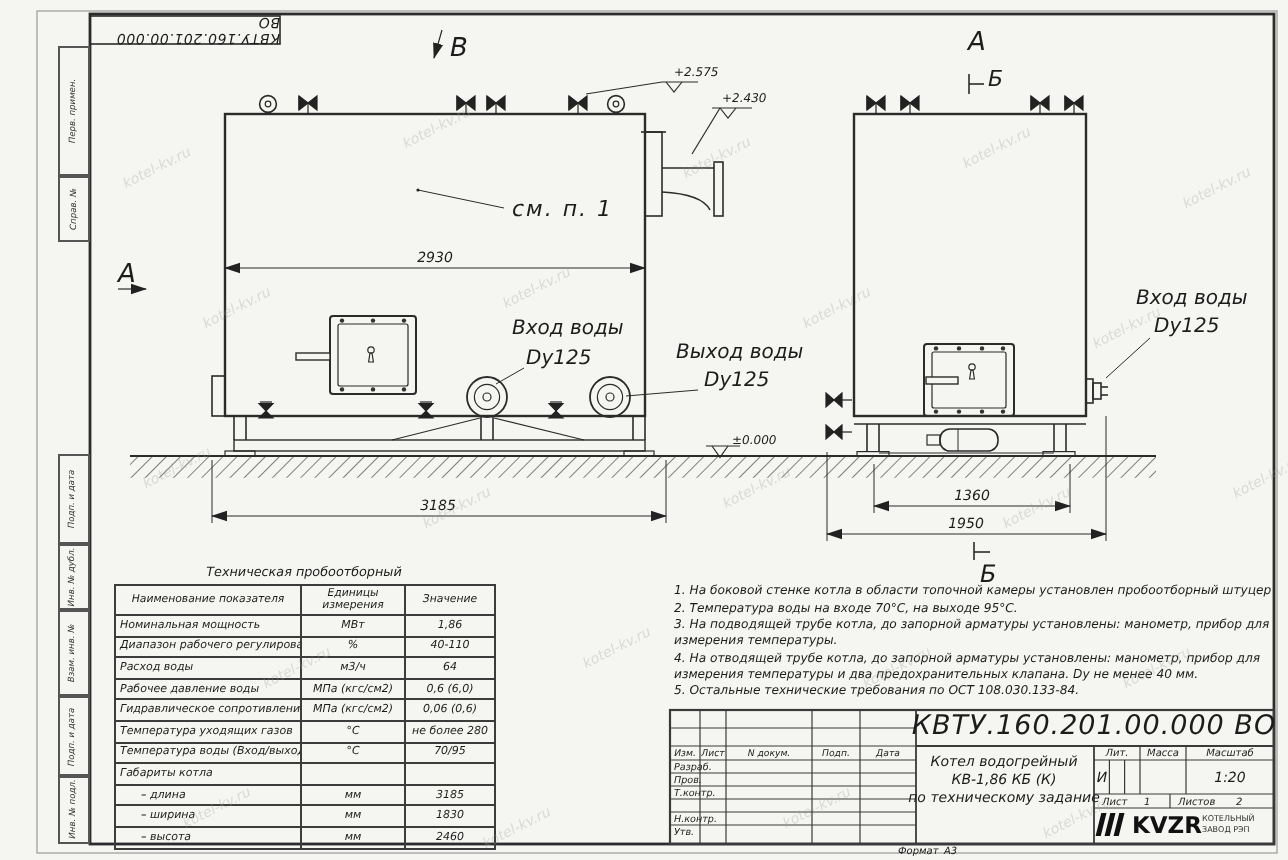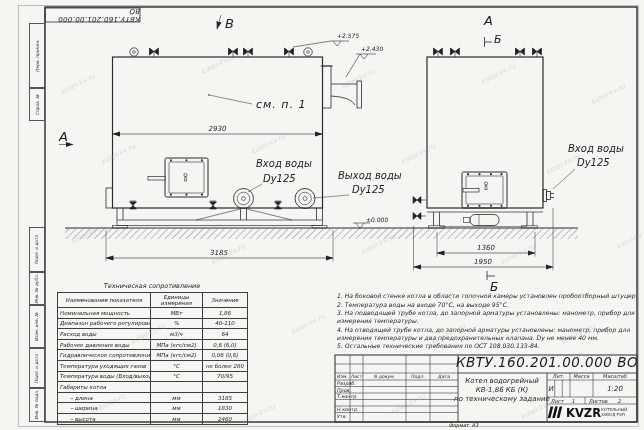--- a/index.html
+++ b/index.html
@@ -340,21 +340,21 @@
     </g>
 
     <text class="dtxt" x="449" y="427" font-size="5" stroke="none">Формат</text>
     <text class="dtxt" x="472" y="427" font-size="5" stroke="none">А3</text>
   </g>
 </svg>
 
   <div id="stamp">КВТУ.160.201.00.000 ВО</div>
 
   <div id="spec">
-    <div class="spec-title">Техническая сопротивление</div>
+    <div class="spec-title">Техническая пробоотборный</div>
     <table>
       <colgroup>
           <col style="width:93px">
           <col style="width:52px">
           <col style="width:45px">
         </colgroup>
       <thead>
         <tr>
           <th>Наименование показателя</th>
           <th>Единицы измерения</th>

